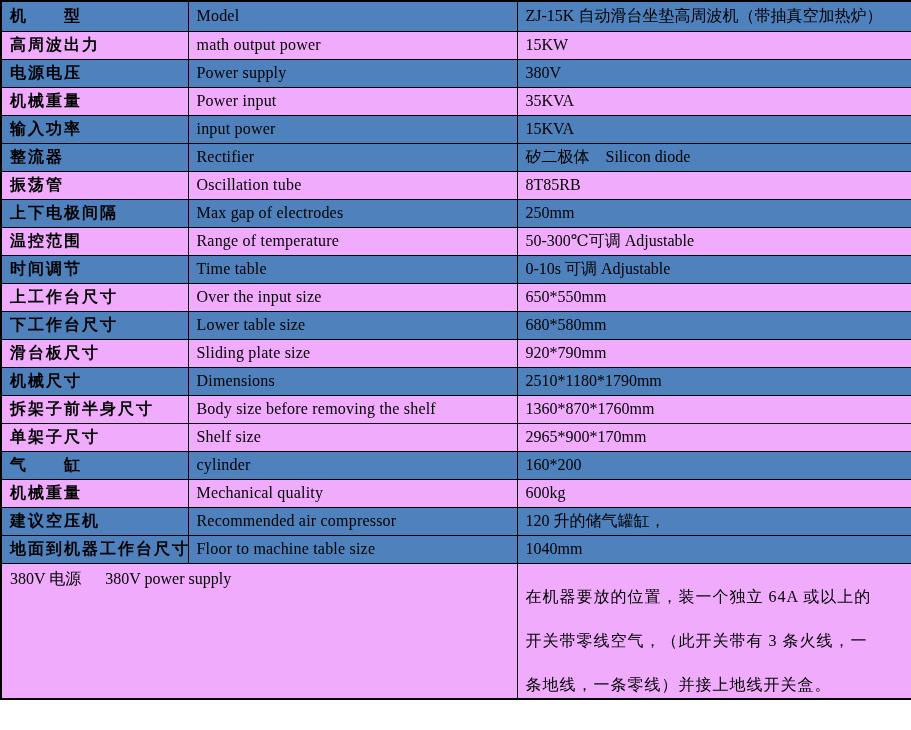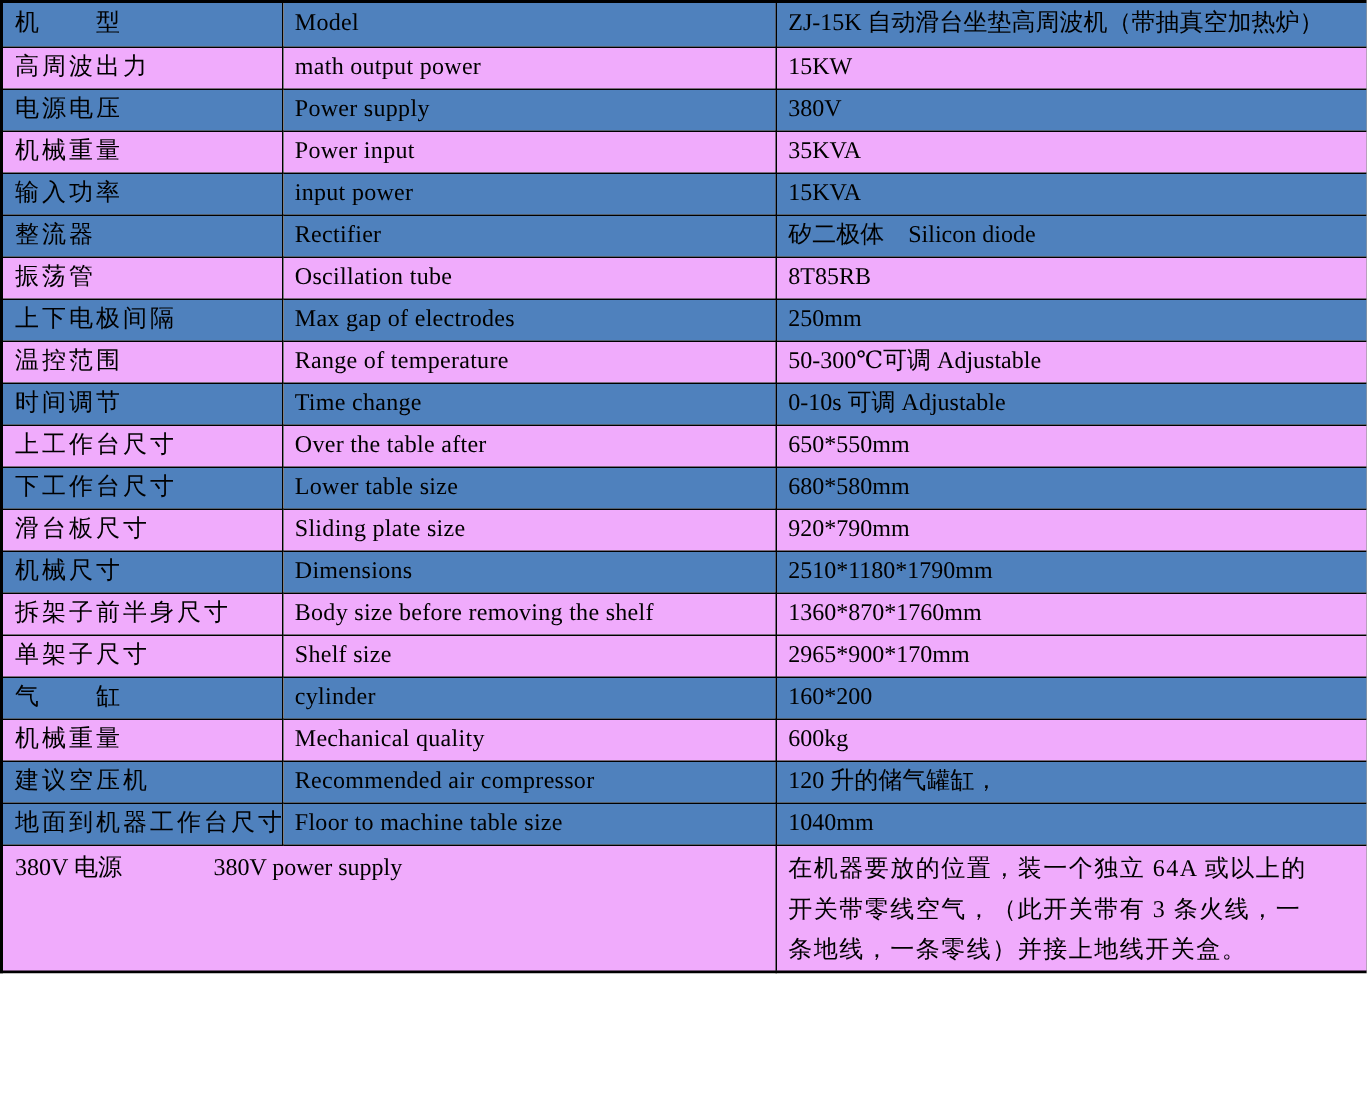--- a/index.html
+++ b/index.html
@@ -22,31 +22,31 @@
     font-size: 16px;
     line-height: 26px;
     height: 28px;
     padding: 0 4px 0 8px;
     overflow: hidden;
     white-space: nowrap;
     vertical-align: middle;
   }
   tr.shaded { background: #4f81bd; }
   tr.plain  { background: #f0abfc; }
-  td.cell-zh { letter-spacing: 2px; }
+  td.cell-zh { letter-spacing: 2px; font-weight: bold; }
   td.cell-en { letter-spacing: 0.2px; }
   tr.header-row td { height: 30px; }
   tr.footer-row td {
     height: 84px;
     vertical-align: top;
     padding-top: 2px;
     white-space: normal;
   }
-  tr.footer-row .footer-en { margin-left: 57px; }
-  .val-line { line-height: 27px; letter-spacing: 1px; }
+  tr.footer-row .footer-en { margin-left: 20px; }
+  .val-line { line-height: 27px; letter-spacing: 1px; margin-top: 17px; }
 </style>
 </head>
 <body>
 
 <table class="spec">
   <colgroup>
     <col style="width:187px">
     <col style="width:329px">
     <col style="width:395px">
   </colgroup>
@@ -92,26 +92,26 @@
         <td class="cell-en">Max gap of electrodes</td>
         <td class="cell-val">250mm</td>
       </tr>
       <tr class="plain">
         <td class="cell-zh">温控范围</td>
         <td class="cell-en">Range of temperature</td>
         <td class="cell-val">50-300℃可调  Adjustable</td>
       </tr>
       <tr class="shaded">
         <td class="cell-zh">时间调节</td>
-        <td class="cell-en">Time change</td>
+        <td class="cell-en">Time table</td>
         <td class="cell-val">0-10s 可调 Adjustable</td>
       </tr>
       <tr class="plain">
         <td class="cell-zh">上工作台尺寸</td>
-        <td class="cell-en">Over the table after</td>
+        <td class="cell-en">Over the input size</td>
         <td class="cell-val">650*550mm</td>
       </tr>
       <tr class="shaded">
         <td class="cell-zh">下工作台尺寸</td>
         <td class="cell-en">Lower table size</td>
         <td class="cell-val">680*580mm</td>
       </tr>
       <tr class="plain">
         <td class="cell-zh">滑台板尺寸</td>
         <td class="cell-en">Sliding plate size</td>

